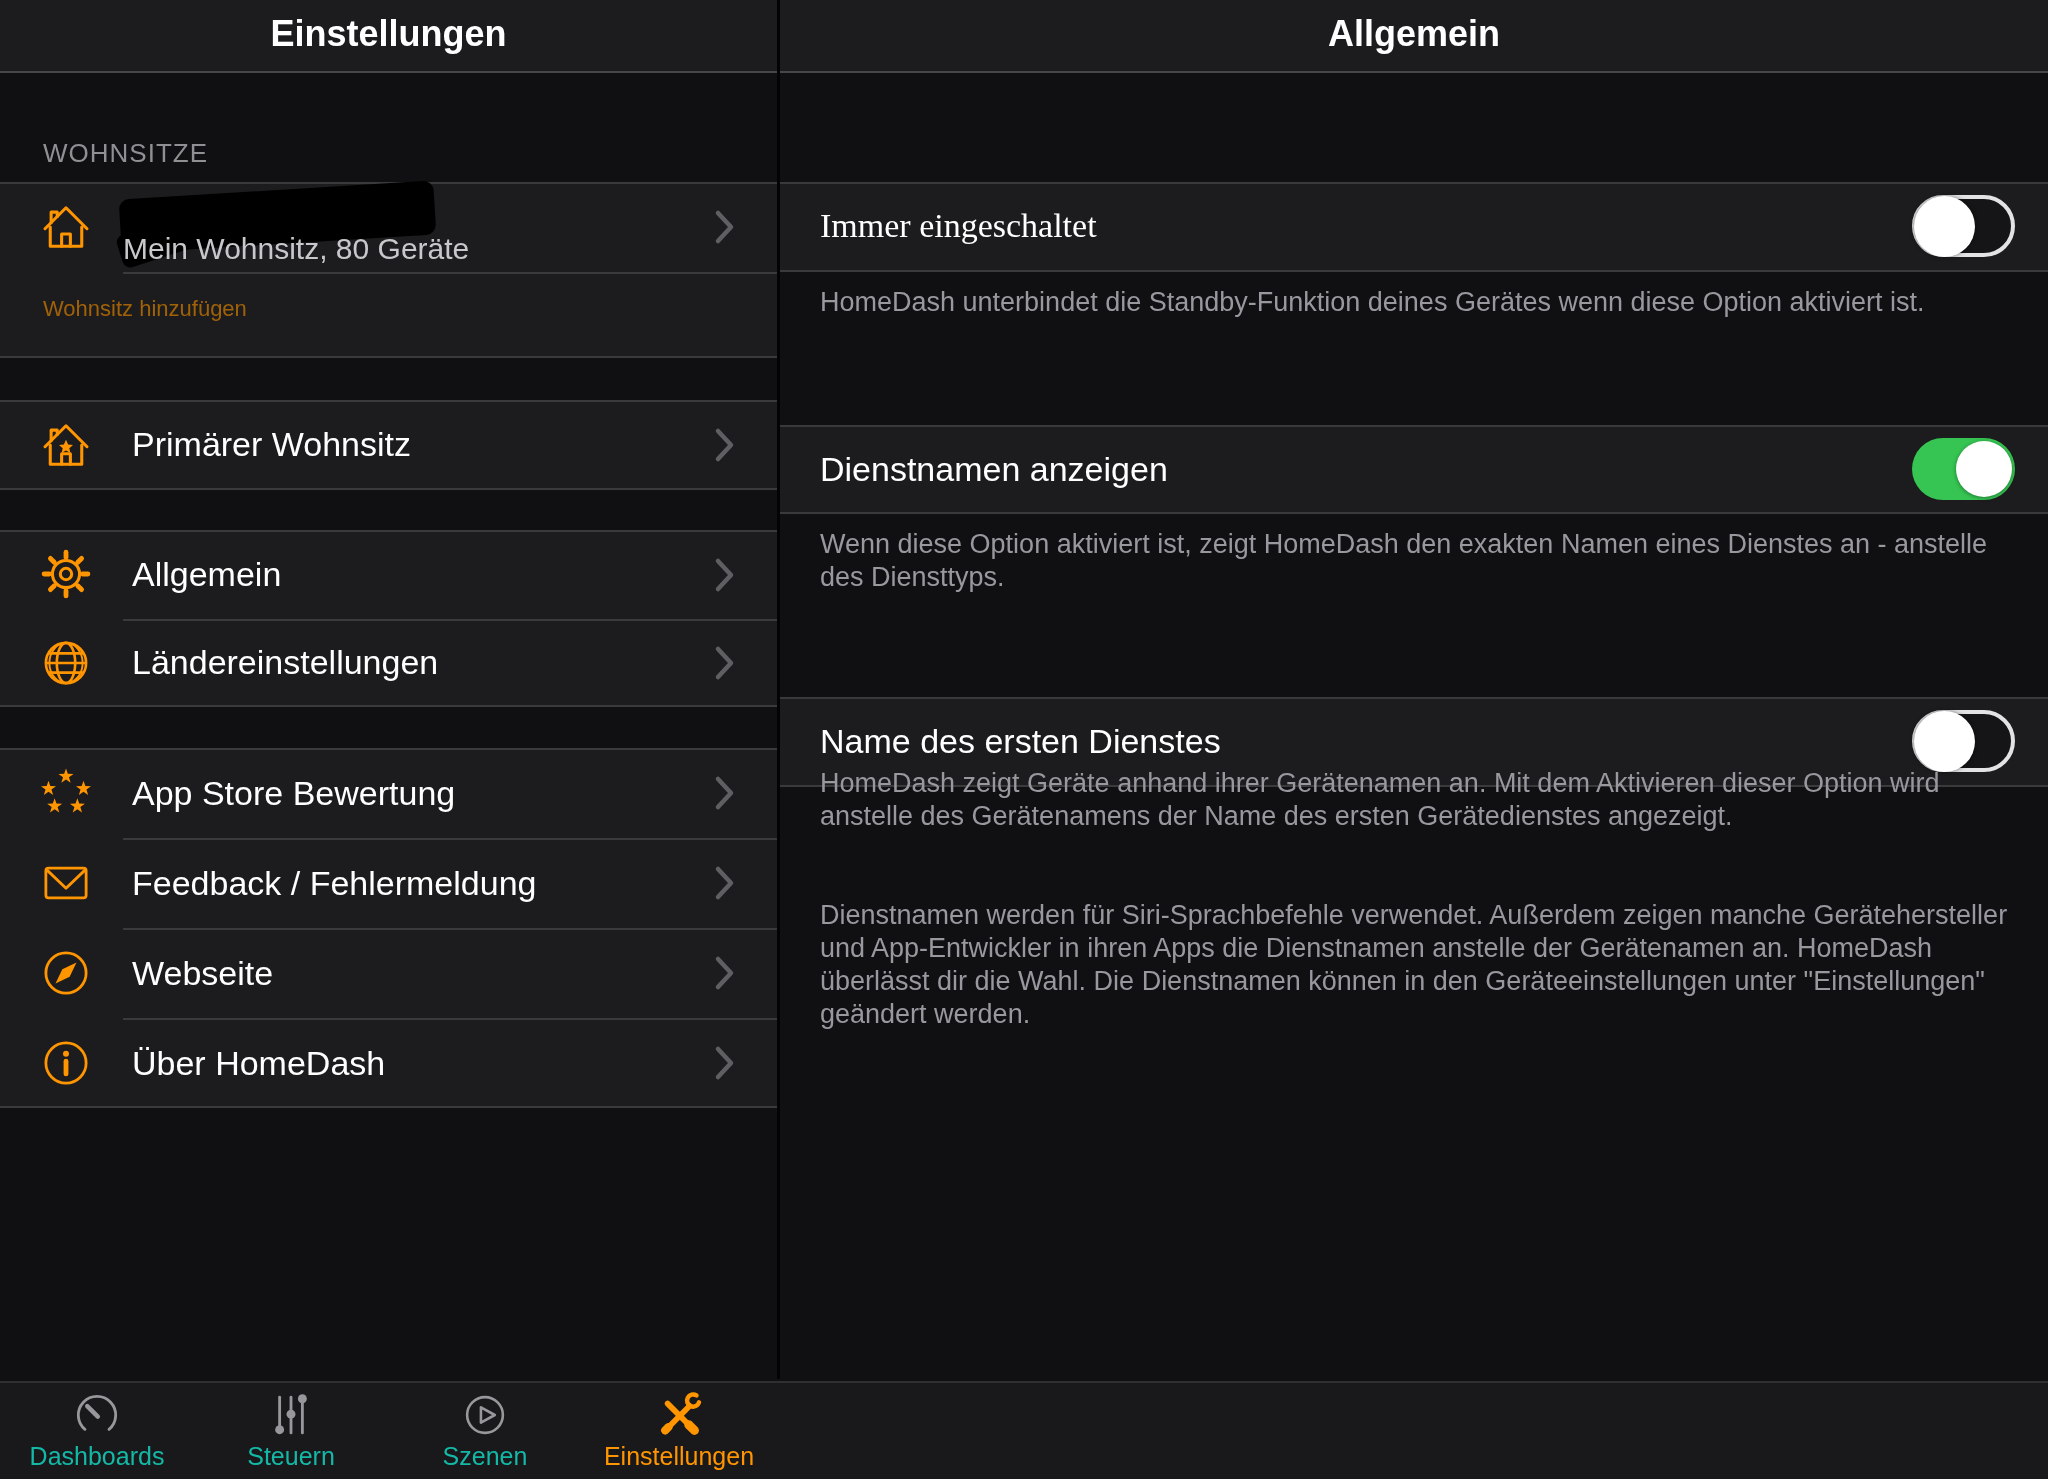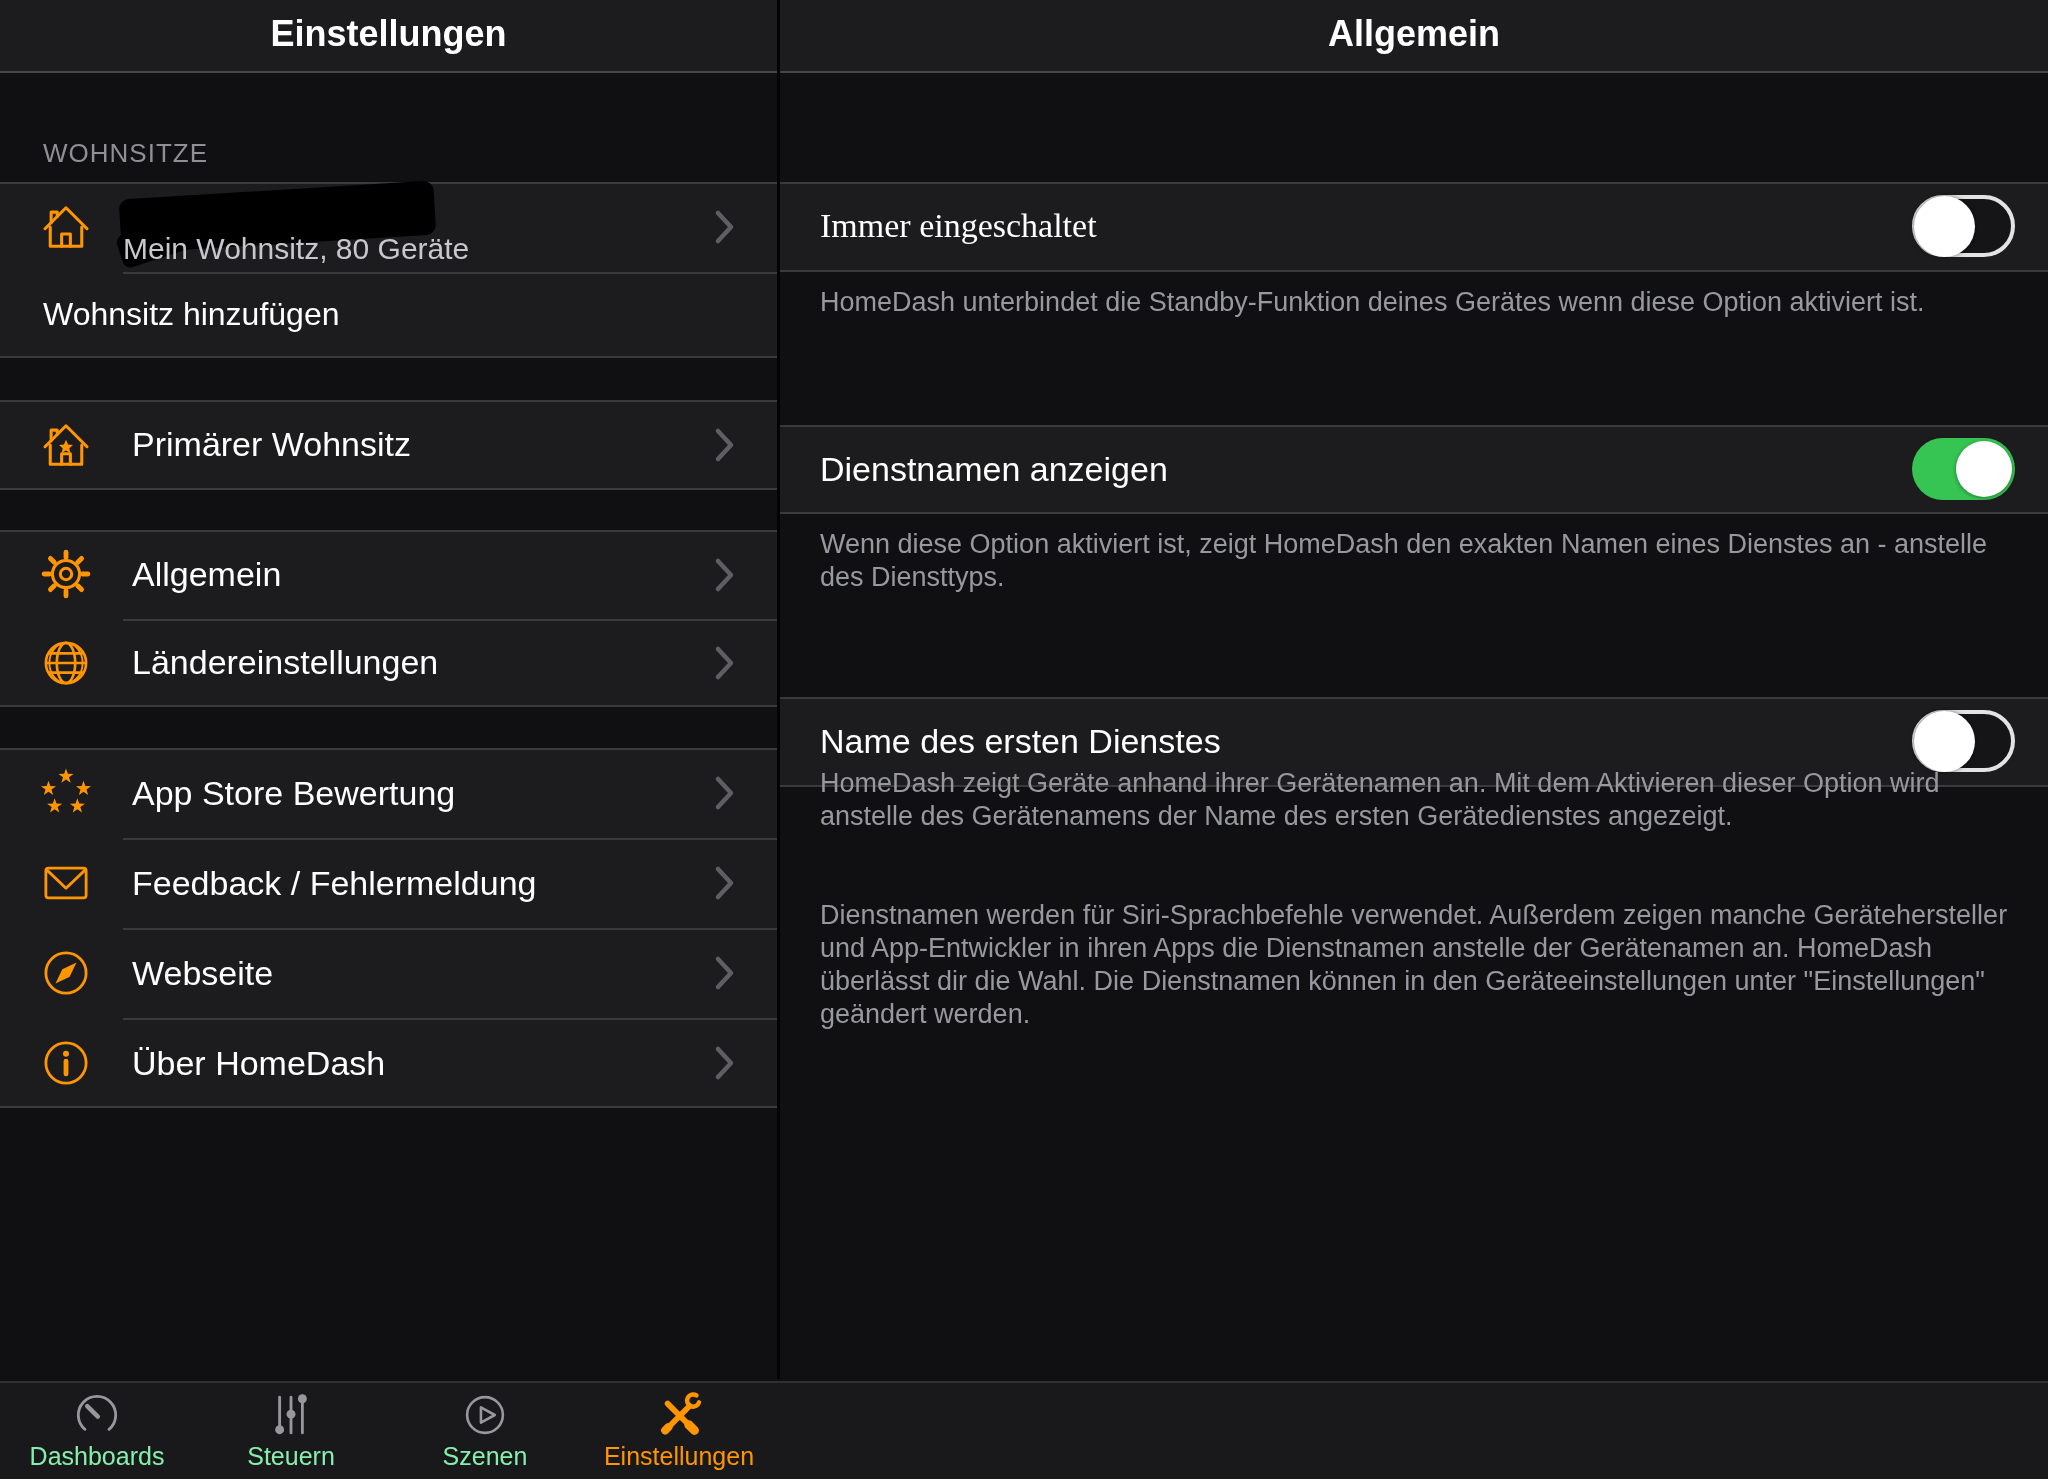--- a/index.html
+++ b/index.html
@@ -18,21 +18,21 @@
   .sep{position:absolute;height:2px;background:#3a3a3d;}
   .sep.inset-l{left:123px;width:654px;}
   .sep.full-l{left:0;width:777px;}
   .sep.full-r{left:780px;width:1268px;}
   
   .lrow{position:absolute;left:0;width:777px;}
   .licon{position:absolute;left:38px;width:56px;height:56px;}
   .llabel{position:absolute;left:132px;font-size:34px;color:#fff;white-space:nowrap;}
   .chev{position:absolute;left:714px;width:22px;height:36px;}
   .section-label{position:absolute;left:43px;top:138px;font-size:26px;color:#8f8f94;letter-spacing:1px;}
-  .orange-link{position:absolute;left:43px;font-size:32px;color:#ffffff;white-space:nowrap;}
+  .orange-link{position:absolute;left:43px;font-size:22px;color:#a16207;white-space:nowrap;}
   .subtitle{position:absolute;left:123px;top:50px;font-size:30px;color:#c7c7cc;white-space:nowrap;}
   .redact{position:absolute;background:#000;border-radius:10px;}
   .redact.main{left:120px;top:8px;width:315px;height:54px;transform:rotate(-3.5deg);}
   .redact.tail{left:118px;top:42px;width:80px;height:34px;transform:rotate(-18deg);border-radius:8px;}
   
   .rrow{position:absolute;left:780px;width:1268px;background:#1c1c1e;}
   .rlabel{position:absolute;left:40px;font-size:34px;color:#fff;white-space:nowrap;top:50%;transform:translateY(-50%);}
   .desc{position:absolute;left:820px;width:1205px;font-size:27px;line-height:33px;color:#98989f;}
   .desc.oneline{white-space:nowrap;}
   
@@ -40,21 +40,21 @@
           width:103px;height:62px;border-radius:32px;box-sizing:border-box;}
   .toggle[data-state="off"]{background:#151517;border:4px solid #e3e3e6;}
   .toggle[data-state="on"]{background:#36c552;border:none;}
   .knob{position:absolute;border-radius:50%;background:#fff;}
   .toggle[data-state="off"] .knob{left:-2px;top:-3px;width:61px;height:61px;box-shadow:0 0 4px rgba(0,0,0,.5);}
   .toggle[data-state="on"]  .knob{right:3px;top:3px;width:56px;height:56px;box-shadow:0 1px 4px rgba(0,0,0,.4);}
   
   .tabbar{position:absolute;left:0;top:1381px;width:2048px;height:98px;background:#19191b;border-top:2px solid #2f2f32;}
   .tab{position:absolute;top:0;width:194px;height:98px;text-align:center;}
   .tab .ticon{display:block;margin:6px auto 0 auto;width:52px;height:52px;}
-  .tab-label{display:block;margin-top:1px;font-size:25px;color:#86efac;}
+  .tab-label{display:block;margin-top:1px;font-size:25px;color:#14b8a6;}
   .tab.active .tab-label{color:#ff9500;}
   svg{display:block;}
 </style>
 </head>
 <body>
 
 <div class="screen">
 
   <div class="header"></div>
   <div class="panel-title left">Einstellungen</div>

